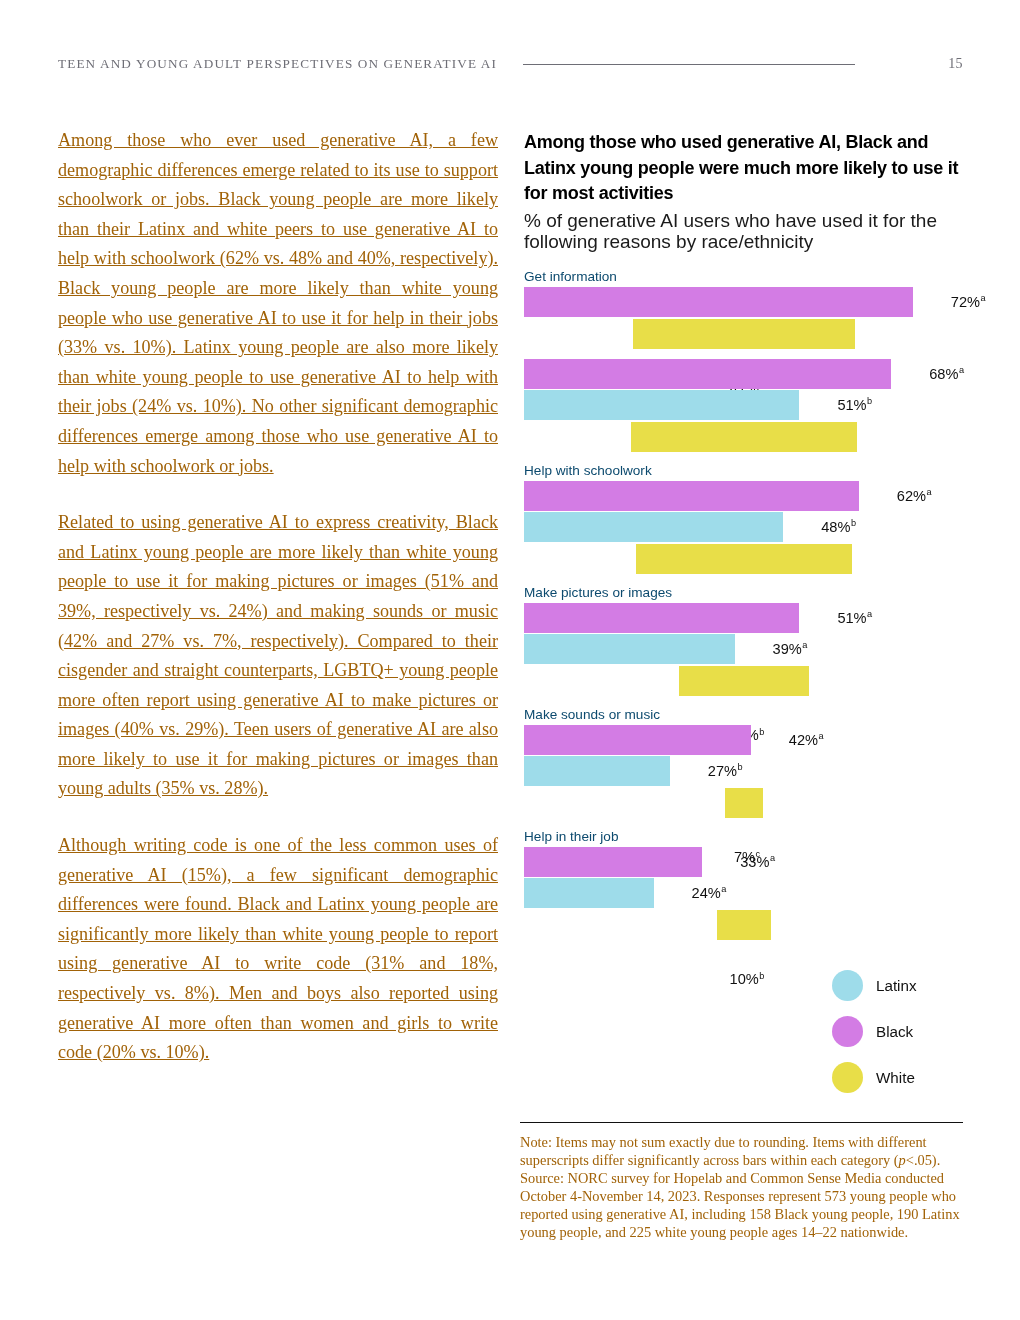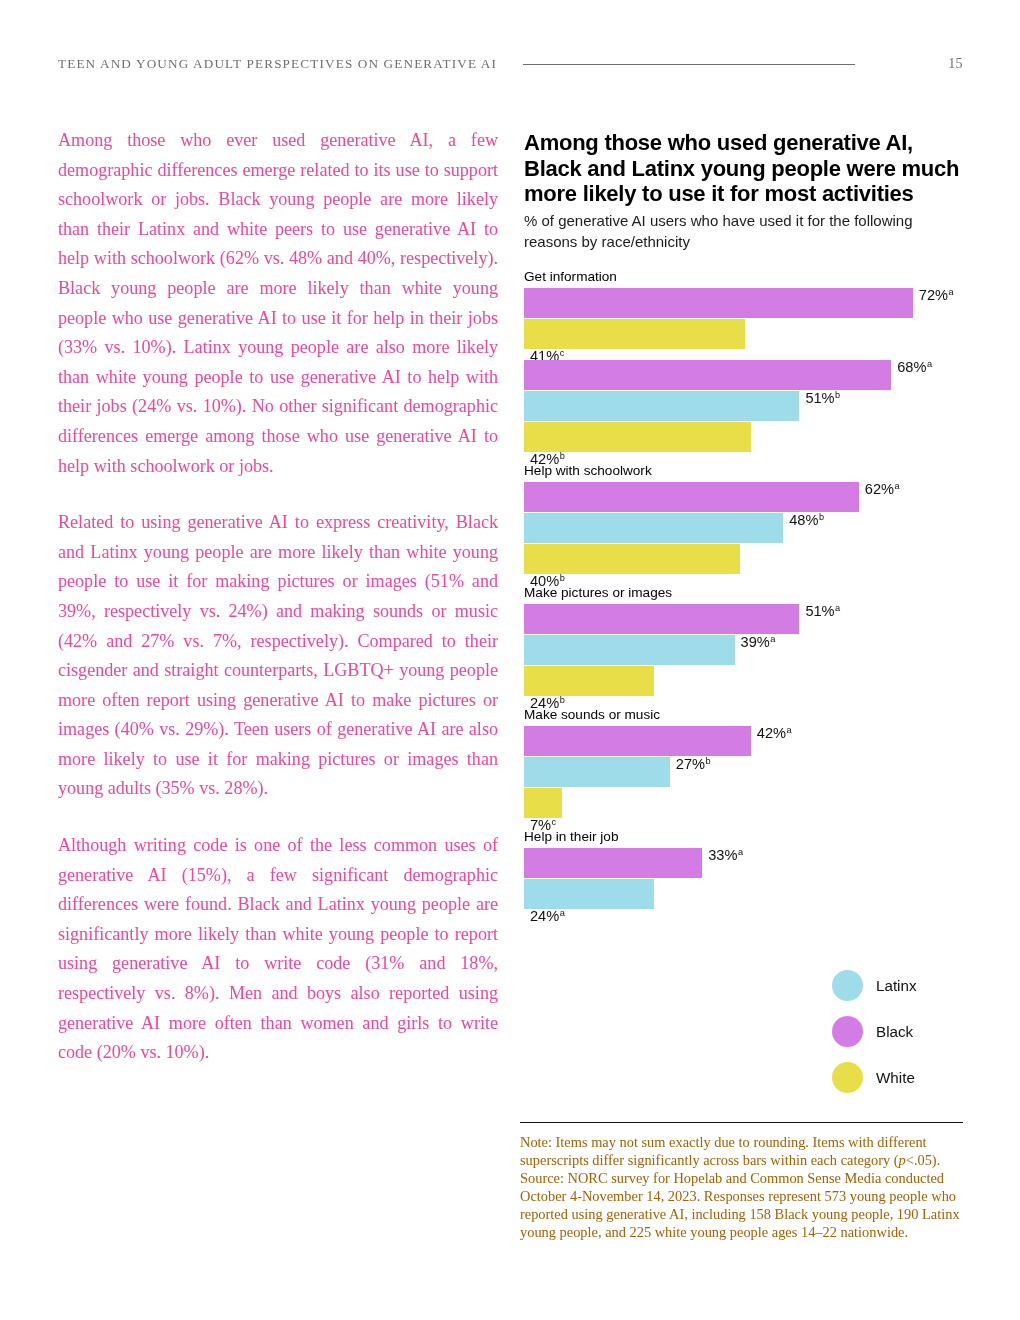--- a/index.html
+++ b/index.html
@@ -53,70 +53,72 @@
     position: absolute;
     left: 58px;
     top: 126px;
     width: 440px;
   }
   .body-paragraph {
     font-family: "Liberation Serif", serif;
     font-size: 18.1px;
     line-height: 29.6px;
     text-align: justify;
-    color: #ec4899;
+    color: #a16207;
     margin: 0 0 27px 0;
     hyphens: manual;
+    text-decoration: underline;
   }
   .body-paragraph:last-child { margin-bottom: 0; }
 
   
   .chart-column {
     position: absolute;
     left: 524px;
     top: 130px;
     width: 440px;
   }
   .chart-title {
     font-family: "Liberation Sans", sans-serif;
     font-weight: bold;
-    font-size: 22px;
+    font-size: 18px;
     line-height: 25.6px;
     color: #000000;
     margin: 0;
     letter-spacing: -0.25px;
   }
   .chart-subtitle {
     font-family: "Liberation Sans", sans-serif;
-    font-size: 15px;
+    font-size: 19px;
     line-height: 20.8px;
     color: #1b1b1b;
     margin: 4px 0 0 0;
   }
 
   
   .chart-plot {
     position: relative;
     margin-top: 17px;
   }
   .bar-group { margin-bottom: 13px; }
   .bar-group:last-child { margin-bottom: 0; }
   .bar-group-label {
     font-family: "Liberation Sans", sans-serif;
     font-size: 13.6px;
-    color: #000000;
+    color: #0c4a6e;
     margin-bottom: 4px;
     line-height: 15px;
     white-space: nowrap;
   }
   .bar-row {
     display: flex;
-    align-items: flex-start;
+    align-items: center;
     height: 28px;
     margin-bottom: 3px;
+    gap: 32px;
   }
   .bar-row:last-child { margin-bottom: 0; flex-direction: column; }
   .bar-rect {
     height: 30px;
     flex: 0 0 auto;
   }
   .bar-value {
     font-family: "Liberation Sans", sans-serif;
     font-size: 14.6px;
     color: #111111;
@@ -270,20 +272,24 @@
       <div class="bar-group">
         <div class="bar-group-label">Help in their job</div>
         <div class="bar-row">
           <div class="bar-rect" style="width: 178.2px; background: rgb(211, 124, 228);"></div>
           <div class="bar-value">33%<sup>a</sup></div>
         </div>
         <div class="bar-row">
           <div class="bar-rect" style="width: 129.6px; background: rgb(158, 220, 234);"></div>
           <div class="bar-value">24%<sup>a</sup></div>
         </div>
+        <div class="bar-row">
+          <div class="bar-rect" style="width: 54px; background: rgb(232, 222, 72);"></div>
+          <div class="bar-value">10%<sup>b</sup></div>
+        </div>
       </div>
     </div>
   <div class="chart-legend" id="chart-legend">
       <div class="legend-item">
         <span class="legend-swatch" style="background: rgb(158, 220, 234);"></span>
         <span class="legend-label">Latinx</span>
       </div>
       <div class="legend-item">
         <span class="legend-swatch" style="background: rgb(211, 124, 228);"></span>
         <span class="legend-label">Black</span>

